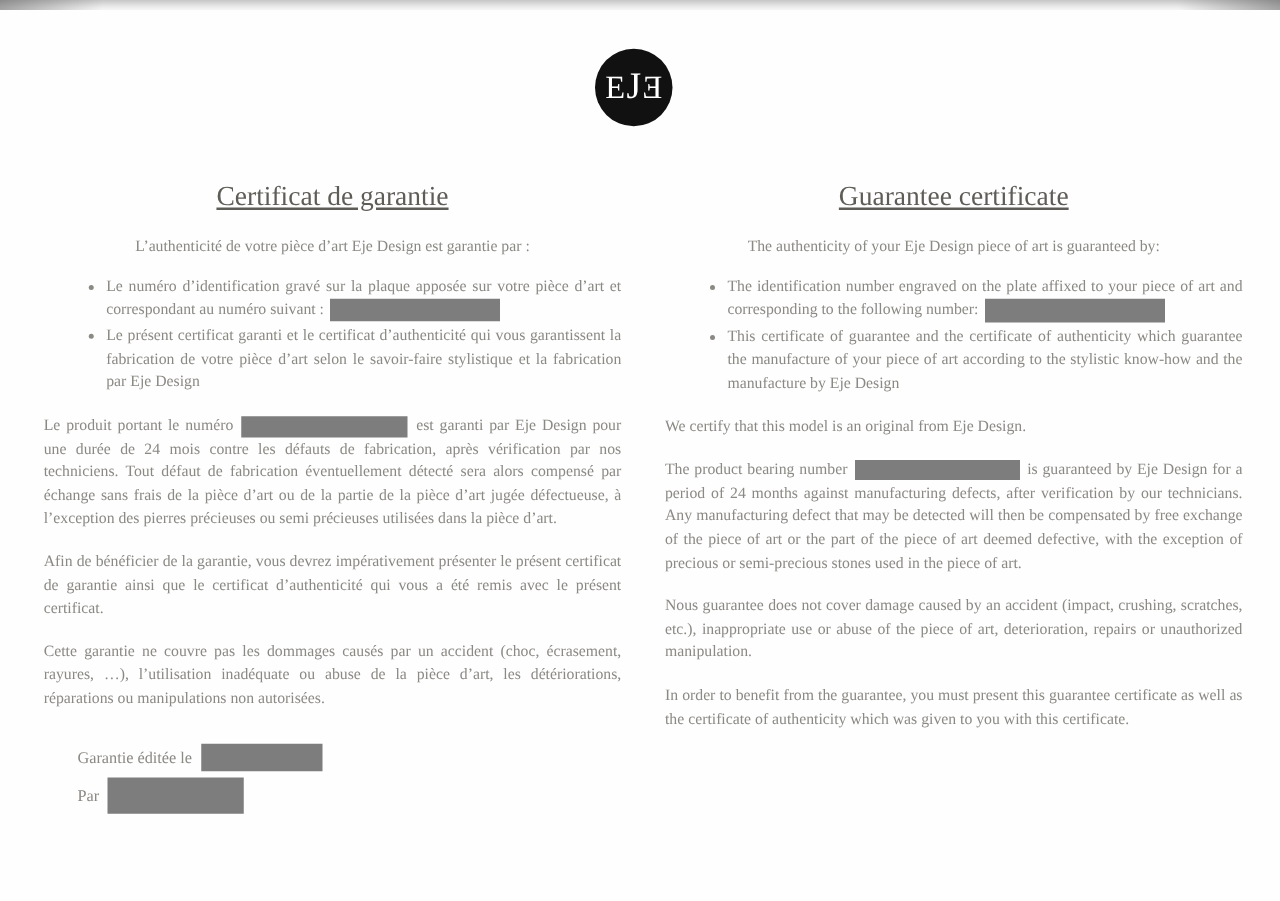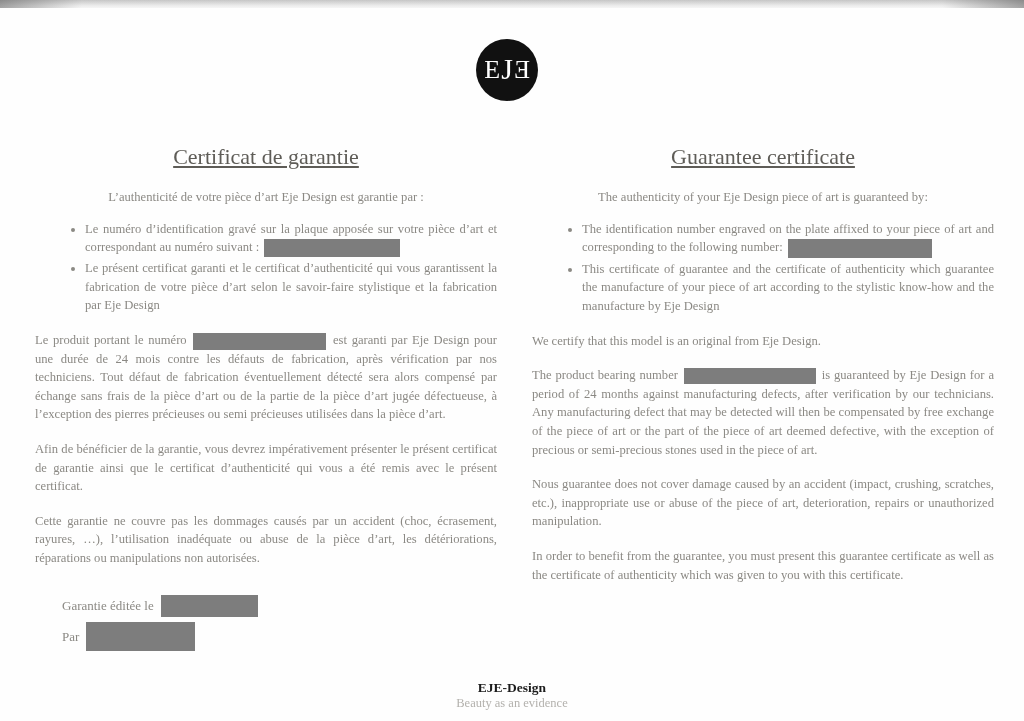--- a/index.html
+++ b/index.html
@@ -126,17 +126,13 @@
     <div class="row">
       <span>Garantie éditée le</span>
       <span class="redact r-date"></span>
     </div>
     <div class="row">
       <span>Par</span>
       <span class="redact r-par"></span>
     </div>
   </div>
 
-  <div class="footer">
-    <div class="brand">EJE-Design</div>
-    <div class="tagline">Beauty as an evidence</div>
-  </div>
 </div>
 
 </body></html>

